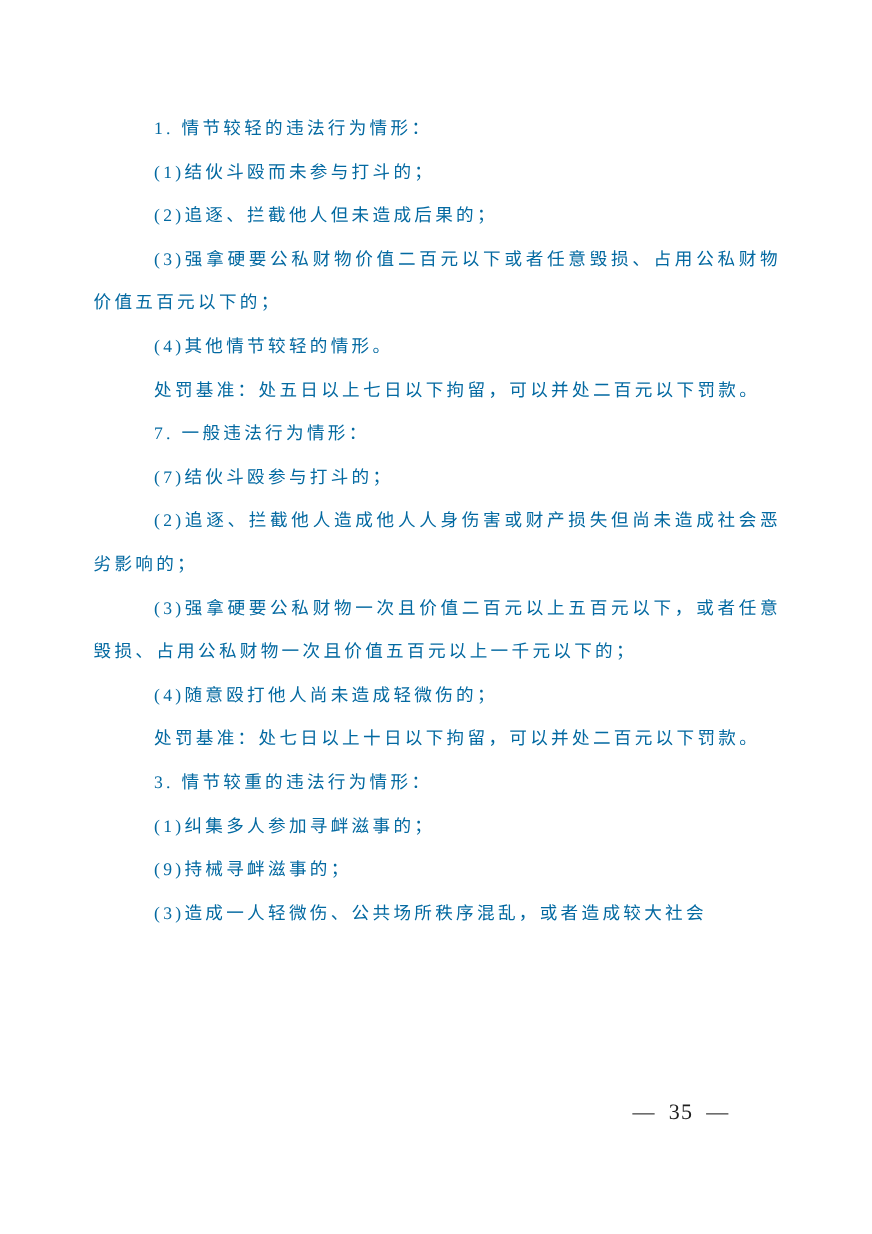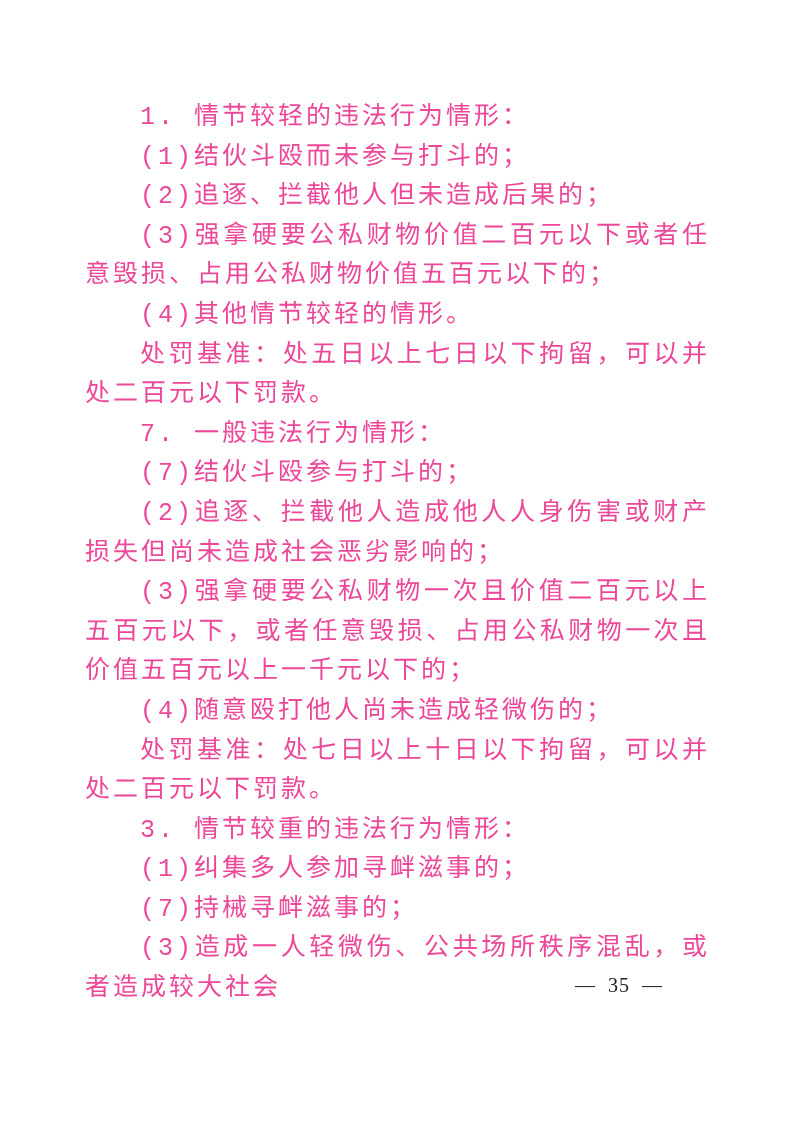--- a/index.html
+++ b/index.html
@@ -18,33 +18,32 @@
   }
   .content {
     position: absolute;
     top: 98px;
     left: 85px;
     width: 625px;
   }
   .content p {
     margin: 0;
     padding: 0;
-    font-size: 25px;
+    font-size: 16px;
     font-weight: 400;
     line-height: 39.6px;
     letter-spacing: 3px;
     text-indent: 55px;
     text-align: justify;
     text-justify: inter-ideograph;
-    color: #ec4899;
-    font-family: Liberation Mono, monospace;
+    color: #0369a1;
   }
   .footer {
     position: absolute;
-    top: 974px;
+    top: 1000px;
     right: 130px;
     font-size: 20px;
     letter-spacing: 1px;
     word-spacing: 6px;
     color: #1f1f1f;
     white-space: nowrap;
   }
 </style>
 </head>
 <body>
@@ -58,18 +57,18 @@
     <p>(4)其他情节较轻的情形。</p>
     <p>处罚基准：处五日以上七日以下拘留，可以并处二百元以下罚款。</p>
     <p>7. 一般违法行为情形：</p>
     <p>(7)结伙斗殴参与打斗的；</p>
     <p>(2)追逐、拦截他人造成他人人身伤害或财产损失但尚未造成社会恶劣影响的；</p>
     <p>(3)强拿硬要公私财物一次且价值二百元以上五百元以下，或者任意毁损、占用公私财物一次且价值五百元以上一千元以下的；</p>
     <p>(4)随意殴打他人尚未造成轻微伤的；</p>
     <p>处罚基准：处七日以上十日以下拘留，可以并处二百元以下罚款。</p>
     <p>3. 情节较重的违法行为情形：</p>
     <p>(1)纠集多人参加寻衅滋事的；</p>
-    <p>(7)持械寻衅滋事的；</p>
+    <p>(9)持械寻衅滋事的；</p>
     <p>(3)造成一人轻微伤、公共场所秩序混乱，或者造成较大社会</p>
   </main>
 
   <div class="footer">— 35 —</div>
 </div>
 
 </body></html>

